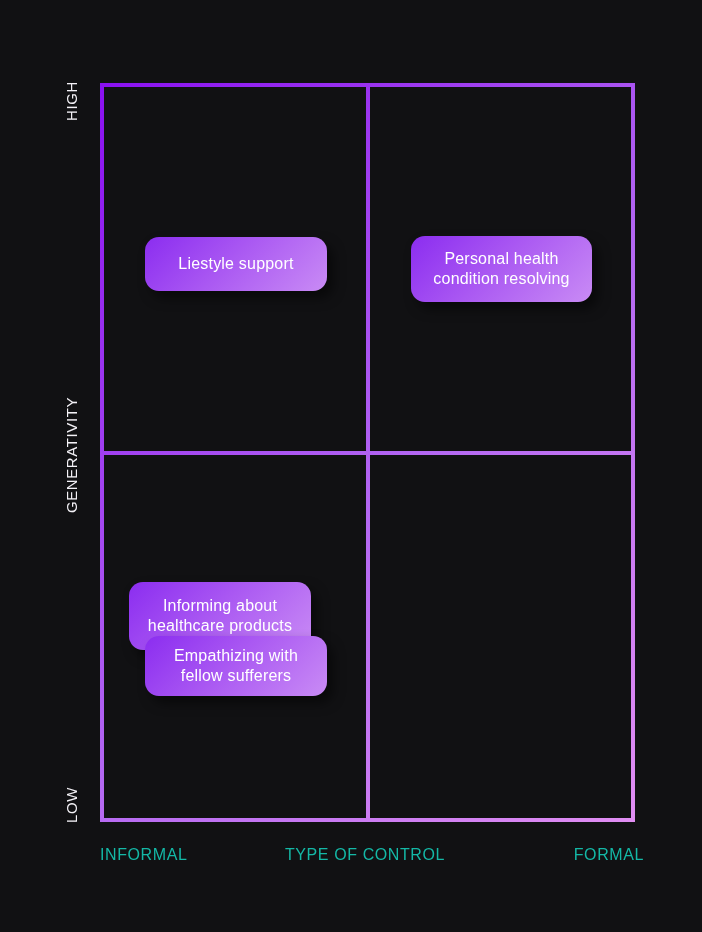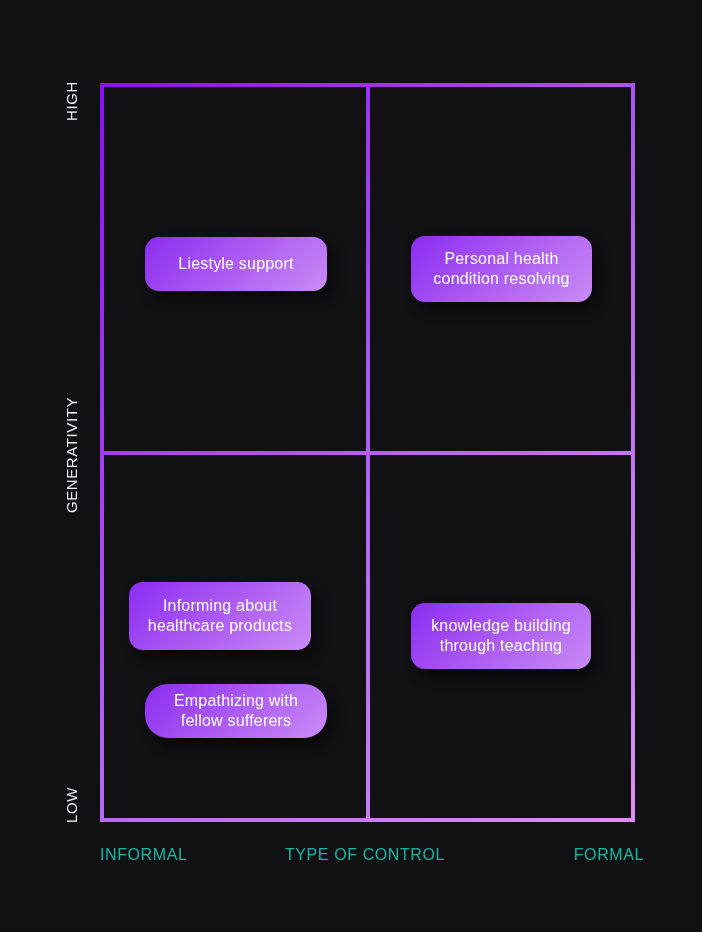--- a/index.html
+++ b/index.html
@@ -48,21 +48,21 @@
     color: #ffffff;
     font-size: 16px;
     line-height: 1.22;
     letter-spacing: 0.2px;
     white-space: pre-line;
     padding: 4px 8px;
   }
   .n1 { left: 145px; top: 237px; width: 182px; height: 54px; }
   .n2 { left: 411px; top: 236px; width: 181px; height: 66px; }
   .n3 { left: 129px; top: 558px; width: 182px; height: 68px; margin-top: 24px; }
-  .n4 { left: 145px; top: 684px; width: 182px; height: 54px; border-radius: 23px; }
+  .n4 { left: 145px; top: 636px; width: 182px; height: 60px; }
   .n5 { left: 411px; top: 603px; width: 180px; height: 66px; }
   
   .vlabel {
     position: absolute;
     transform: translate(-50%, -50%) rotate(-90deg);
     white-space: nowrap;
     color: #f4f2f7;
     font-size: 15px;
     letter-spacing: 0.6px;
   }
@@ -101,24 +101,20 @@
 condition resolving</span>
   </div>
   <div class="node n3">
     <span class="node-label">Informing about
 healthcare products</span>
   </div>
   <div class="node n4">
     <span class="node-label">Empathizing with
 fellow sufferers</span>
   </div>
-  <div class="node n5">
-    <span class="node-label">knowledge building
-through teaching</span>
-  </div>
 
   <span class="vlabel v-high">HIGH</span>
   <span class="vlabel v-gen">GENERATIVITY</span>
   <span class="vlabel v-low">LOW</span>
 
   <span class="hlabel h-informal">INFORMAL</span>
   <span class="hlabel h-center">TYPE OF CONTROL</span>
   <span class="hlabel h-formal">FORMAL</span>
 
 </div>

